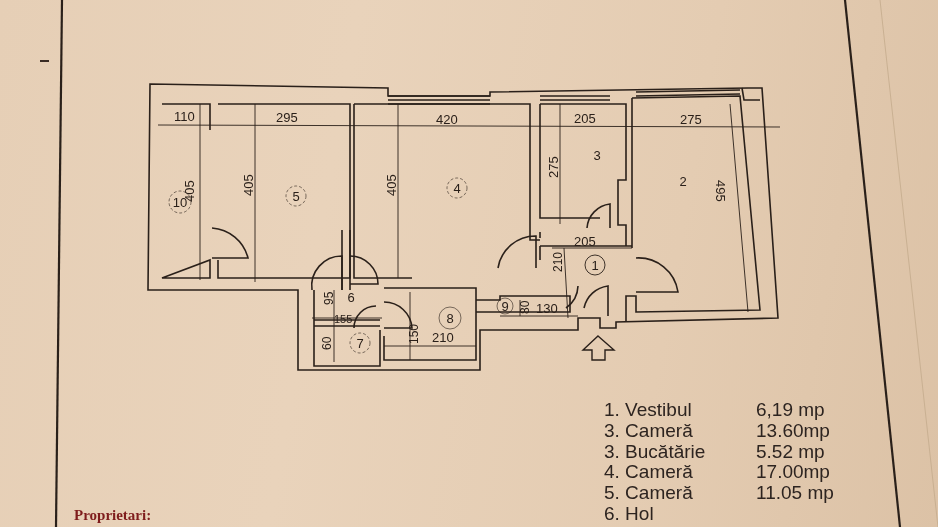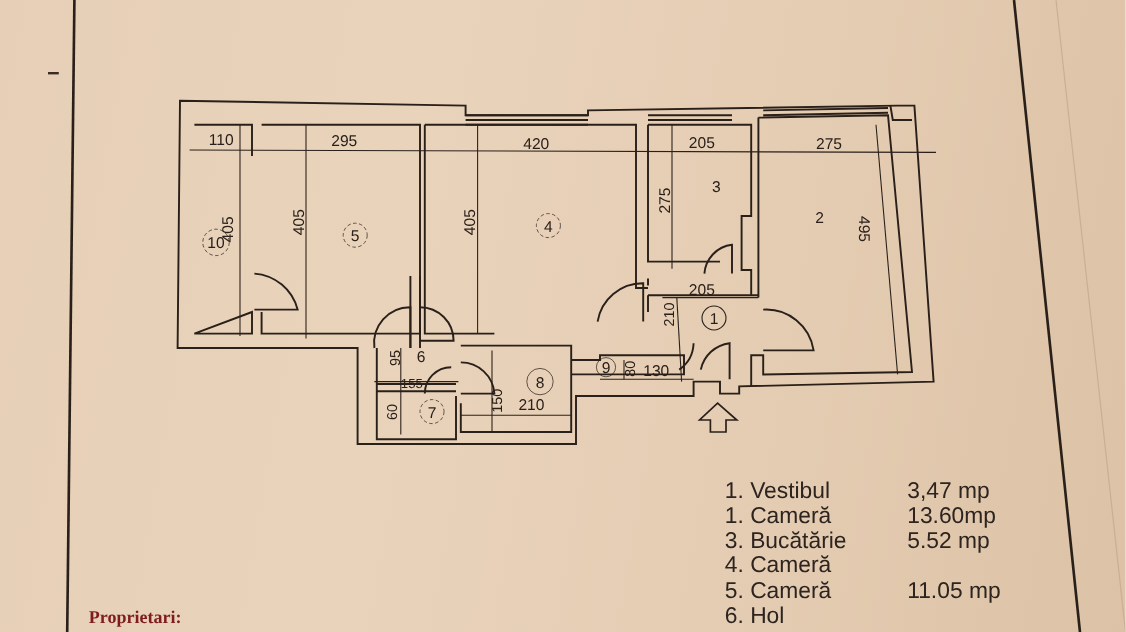--- a/index.html
+++ b/index.html
@@ -150,32 +150,33 @@
       <g>
           <circle cx="180" cy="202" r="11" fill="none" stroke="#2a201a" stroke-width="0.6" stroke-dasharray="3 2"></circle>
           <text x="180" y="207">10</text>
         </g>
     </g>
   </svg>
 
   <div class="legend">
     <div class="legend-row">
       <span class="name">1. Vestibul</span>
-      <span class="area">3,47 mp</span>
+      <span class="area">6,19 mp</span>
     </div>
     <div class="legend-row">
-      <span class="name">1. Cameră</span>
+      <span class="name">3. Cameră</span>
       <span class="area">13.60mp</span>
     </div>
     <div class="legend-row">
       <span class="name">3. Bucătărie</span>
       <span class="area">5.52 mp</span>
     </div>
     <div class="legend-row">
       <span class="name">4. Cameră</span>
+      <span class="area">17.00mp</span>
     </div>
     <div class="legend-row">
       <span class="name">5. Cameră</span>
       <span class="area">11.05 mp</span>
     </div>
     <div class="legend-row">
       <span class="name">6. Hol</span>
     </div>
   </div>
 

